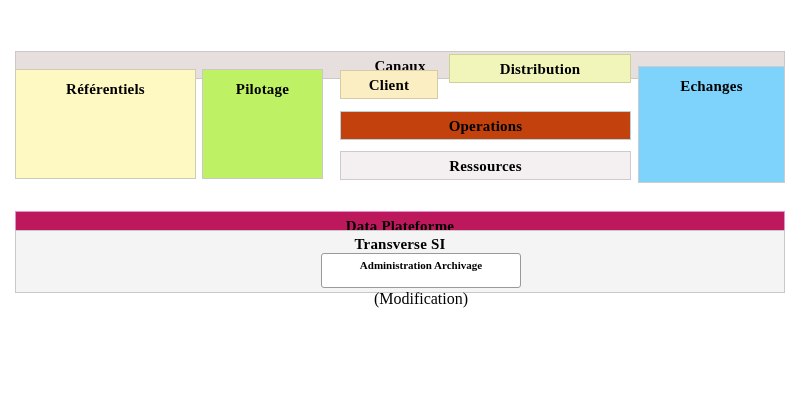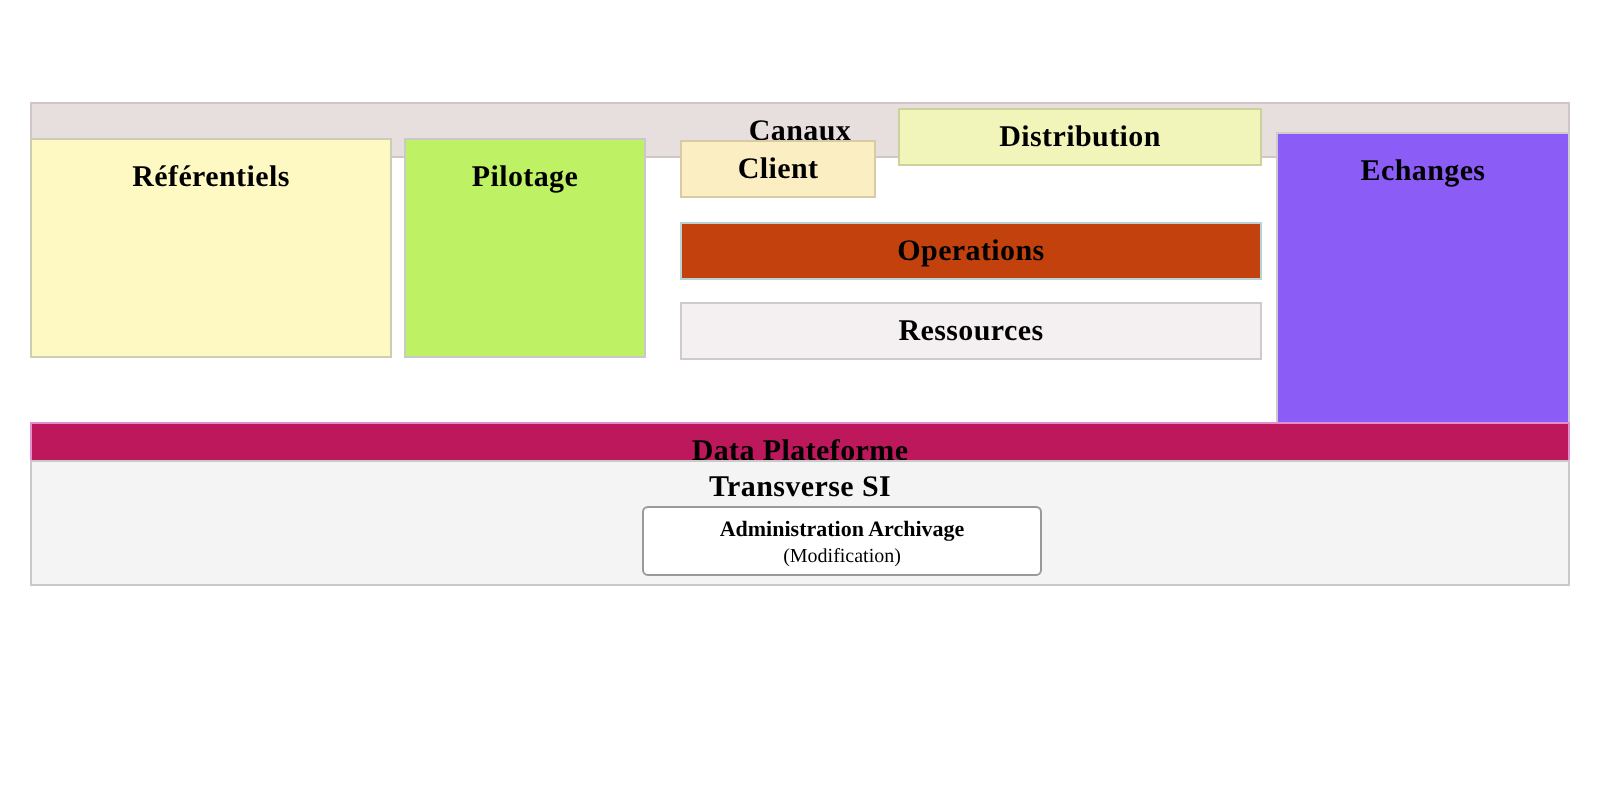--- a/index.html
+++ b/index.html
@@ -114,22 +114,22 @@
   #block-distribution .block-label,
   #block-operations .block-label,
   #block-ressources .block-label {
     padding-top: 7px;
   }
 
   #block-echanges {
     left: 638px;
     top: 66px;
     width: 147px;
-    height: 146px;
-    background: #8b5cf6;
+    height: 117px;
+    background: #7dd3fc;
     border-color: #cccccc;
   }
 
   #block-referentiels .block-label,
   #block-pilotage .block-label,
   #block-echanges .block-label {
     padding-top: 12px;
   }
 
   
@@ -160,23 +160,24 @@
   #card-administration-archivage .card-title {
     display: block;
     font-weight: bold;
     font-size: 11px;
     line-height: 1.1;
     padding-top: 5px;
   }
   #card-administration-archivage .card-sub {
     display: block;
     font-weight: normal;
-    font-size: 10px;
+    font-size: 16px;
     line-height: 1.2;
     padding-top: 2px;
+    margin-top: 16px;
   }
 </style>
 </head>
 <body>
 
 <div id="diagram">
 
   <div class="block banner" id="row-canaux">
     <span class="block-label">Canaux</span>
   </div>

